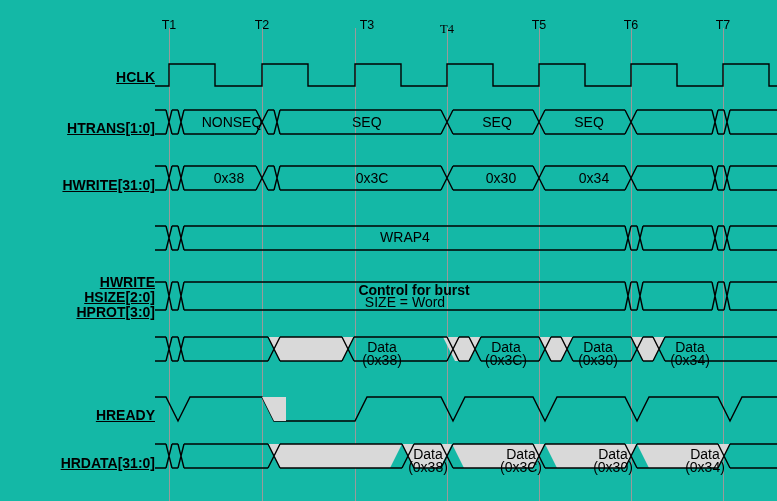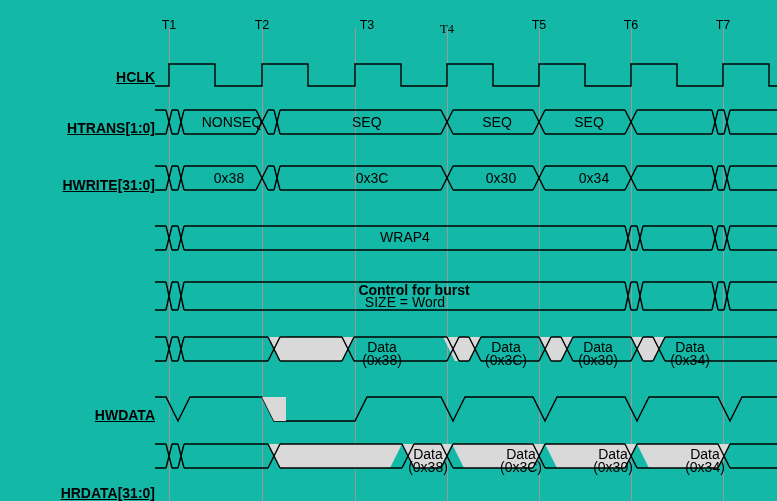--- a/index.html
+++ b/index.html
@@ -93,22 +93,25 @@
   <div class="vline" style="left:355px;"></div>
   <div class="vline" style="left:447px;"></div>
   <div class="vline" style="left:539px;"></div>
   <div class="vline" style="left:631px;"></div>
   <div class="vline" style="left:723px;"></div>
 
   <div class="label-col">
     <div class="row-label" style="top:70px; width:150px;">HCLK</div>
     <div class="row-label" style="top:121px; width:150px;">HTRANS[1:0]</div>
     <div class="row-label" style="top:178px; width:150px;">HWRITE[31:0]</div>
-    <div class="row-label" style="top:408px; width:150px;">HWDATA</div>
-    <div class="row-label" style="top:456px; width:150px;margin-top:30px;">HRDATA[31:0]</div>
+    <div class="row-label" style="top:275px; width:150px;">HWRITE
+HSIZE[2:0]
+HPROT[3:0]</div>
+    <div class="row-label" style="top:408px; width:150px;">HREADY</div>
+    <div class="row-label" style="top:456px; width:150px;">HRDATA[31:0]</div>
   </div>
 
   <div class="wave-area">
   <svg class="wave-svg" viewBox="0 0 777 501" xmlns="http://www.w3.org/2000/svg">
     <g fill="none" stroke="#000000" stroke-width="1.4" shape-rendering="geometricPrecision">
 
       <path d="M155,86 L169,86 L169,64 L215,64 L215,86 L262,86 L262,64 L308,64 L308,86 L355,86 L355,64 L401,64 L401,86 L447,86 L447,64 L493,64 L493,86 L539,86 L539,64 L585,64 L585,86 L631,86 L631,64 L677,64 L677,86 L723,86 L723,64 L769,64 L769,86 L777,86"></path>
 
       <g>
 

